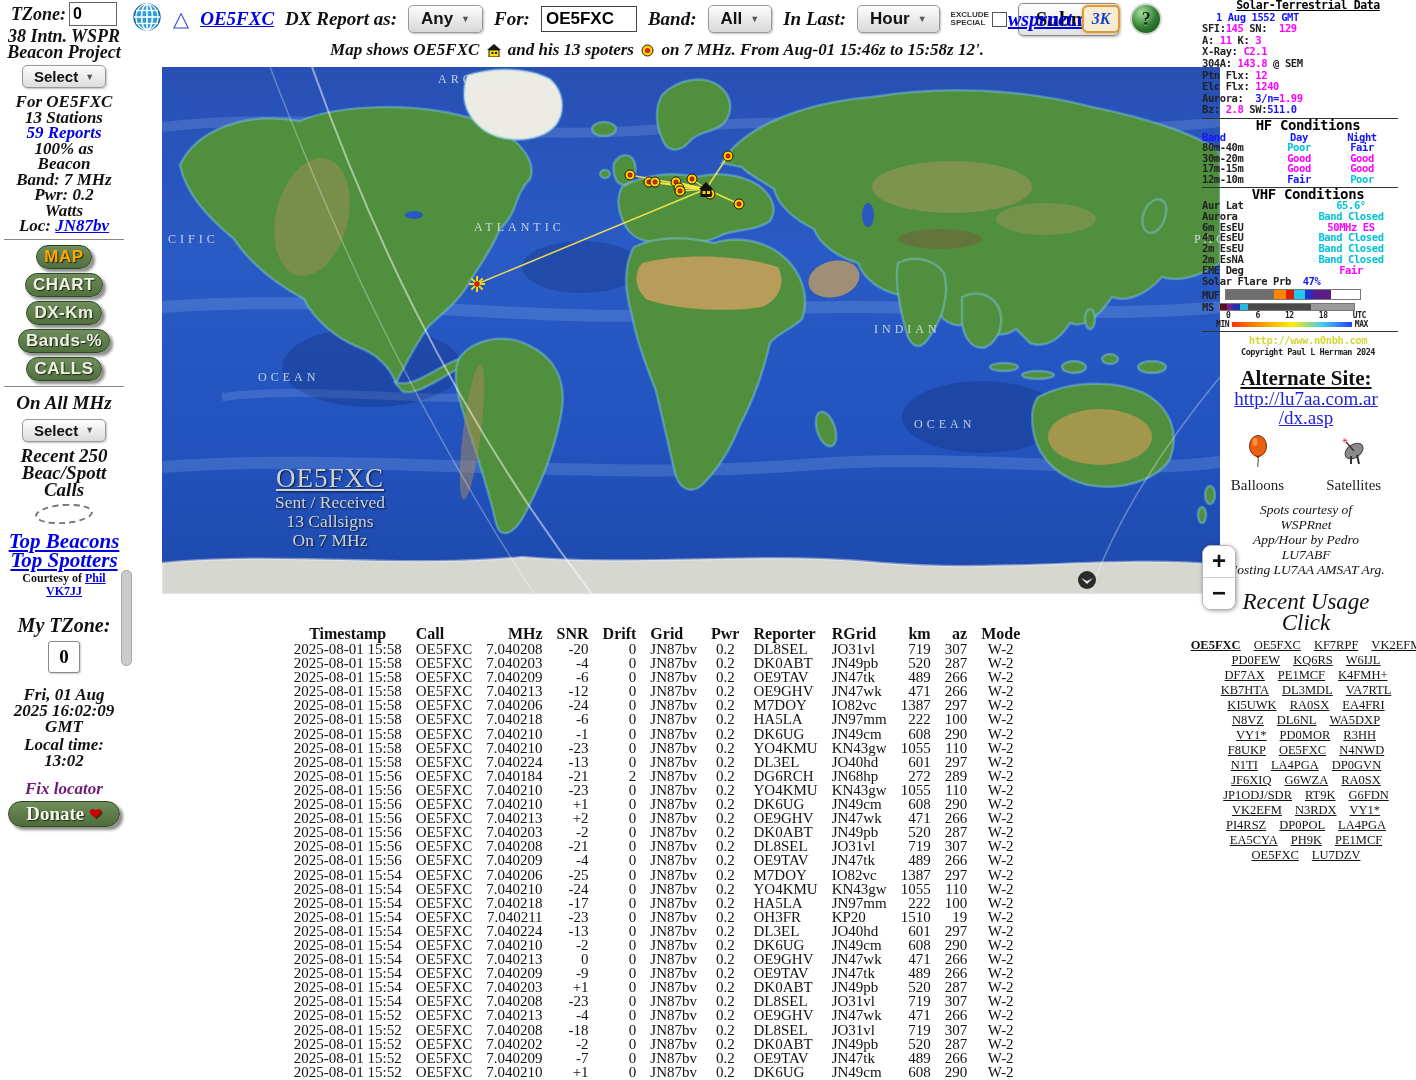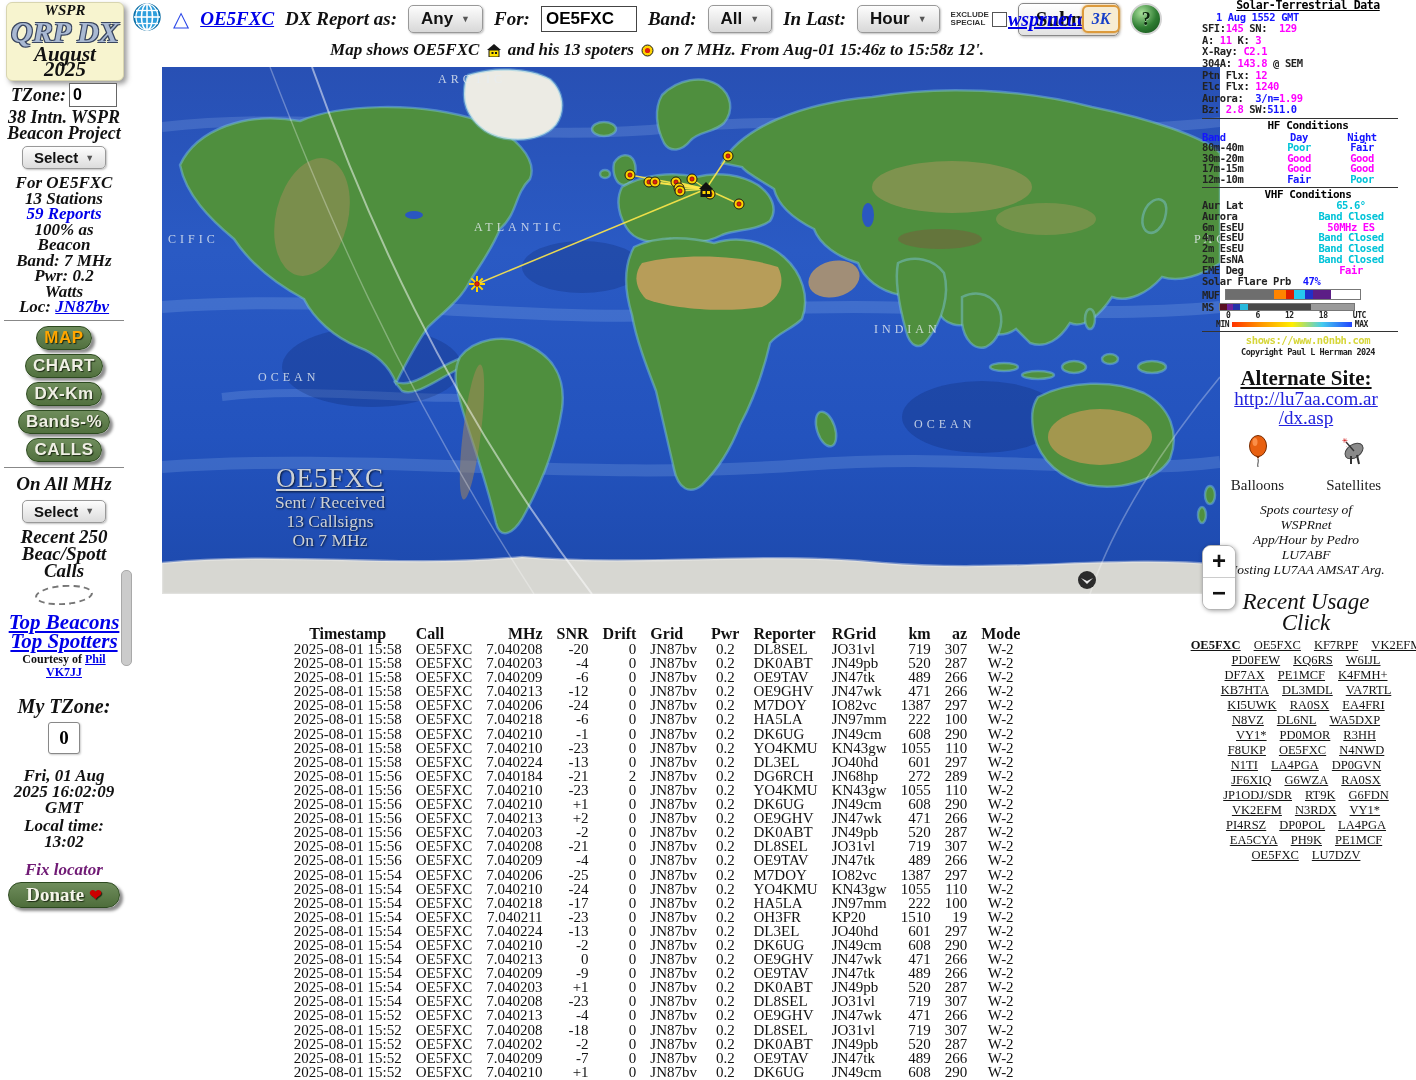--- a/index.html
+++ b/index.html
@@ -100,21 +100,21 @@
   .r{text-align:right;} .l{text-align:left;} .c{text-align:center;}
   
   #rightpanel{position:absolute;left:1198px;top:0;width:216px;text-align:center;}
   #solar{width:212px;text-align:left;padding-left:4px;font:bold 10.5px/11.6px "DejaVu Sans Mono",monospace;
          letter-spacing:-.4px;color:#222;}
   #solar-title{font-size:11.5px;text-decoration:underline;text-align:center;color:#000;}
   #solar-date{color:#1414ff;text-align:left;padding-left:14px;}
   .sline{white-space:pre;}
   .c-k{color:#222;} .c-m{color:#ff00ff;} .c-b{color:#1414ff;} .c-c{color:#00c3d8;}
   .sep{border-top:1px solid #333;width:196px;margin:2px 0 1px;}
-  .solar-h{color:#000;text-align:center;font-size:11px;}
+  .solar-h{color:#000;text-align:center;font-size:14px;}
   .hfrow,.hfhead{display:flex;line-height:10.6px;}
   .hf-band{width:66px;} .hf-day{width:62px;text-align:center;} .hf-night{width:64px;text-align:center;}
   .hfhead span{color:#1414ff;}
   .vrow{display:flex;line-height:10.8px;}
   .v-label{width:86px;} .v-val{flex:1;text-align:center;}
   .bar-row{display:flex;align-items:center;gap:5px;margin-top:2px;line-height:10px;}
   .muf-bar{width:134px;height:9px;border:1px solid #777;
      background:linear-gradient(90deg,#6e6e6e 0 36%,#ff8400 36% 45%,#dd1c00 45% 51%,#26c9ee 51% 59%,#2030c8 59% 65%,#5c1e86 65% 78%,#ffffff 78% 100%);}
   .ms-bar{width:134px;height:6px;border:1px solid #777;
      background:linear-gradient(90deg,#5a1022 0 5%,#70249c 5% 10%,#2433aa 10% 15%,#27b9dd 15% 21%,#4a4a4a 21% 68%,#9a9a9a 68% 100%);}
@@ -137,26 +137,20 @@
   
   #globe-icon,#tri-icon{display:inline-block;}
   #tri-icon{color:#2b48e8;font-size:21px;line-height:21px;}
 </style>
 </head>
 <body>
 
 <div id="page">
 
   <div id="sidebar">
-    <div id="logo-box">
-      <div id="logo-wspr">WSPR</div>
-      <div id="logo-title">QRP DX</div>
-      <div id="logo-month">August</div>
-      <div id="logo-year">2025</div>
-    </div>
     <div id="tzone-row" class="row-inline">
       <span class="lbl">TZone:</span>
       <input id="tzone-input" value="0" style="">
     </div>
     <div id="project">
       <div>38 Intn. WSPR</div>
       <div>Beacon Project</div>
     </div>
     <div class="selectbox">
       <span>Select</span>
@@ -997,21 +991,21 @@
         <span>12</span>
           <span>18</span>
         <span>UTC</span>
       </div>
       <div class="minmax-row">
         <span>MIN</span>
           <span class="grad"></span>
           <span>MAX</span>
       </div>
       <div class="sep"></div>
-      <a id="solar-link">shows://www.n0nbh.com</a>
+      <a id="solar-link">http://www.n0nbh.com</a>
       <div id="solar-copy">Copyright Paul L Herrman 2024</div>
     </div>
 
     <div id="alt-title">Alternate Site:</div>
     <a class="alt-link">http://lu7aa.com.ar</a>
     <a class="alt-link">/dx.asp</a>
 
     <div id="icons-row">
       <div class="icon-col">
         <span>

